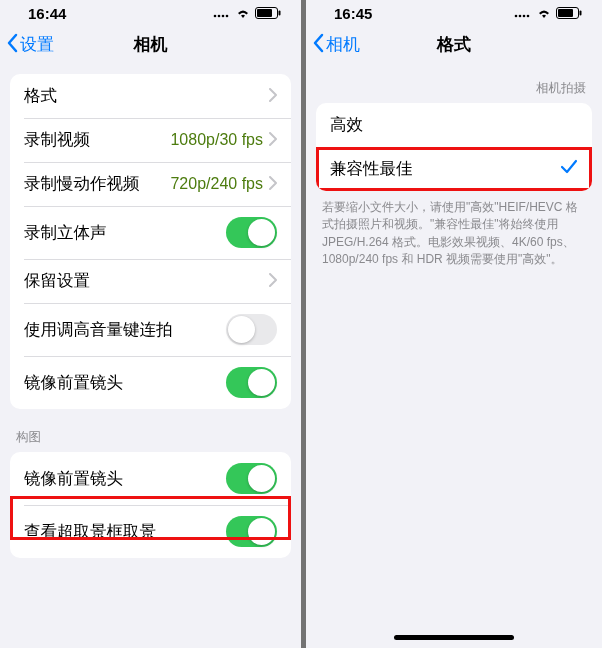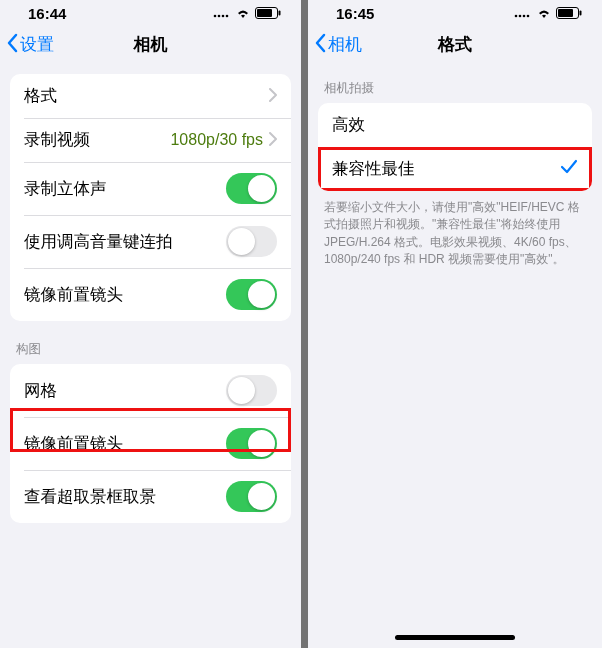--- a/index.html
+++ b/index.html
@@ -13,21 +13,21 @@
   }
   .screen {
     width: 301px;
     height: 648px;
     background: #f2f2f7;
     display: flex;
     flex-direction: column;
     position: relative;
     overflow: hidden;
   }
-  .screen + .screen { border-left: 7px solid #737373; }
+  .screen + .screen { border-left: 5px solid #737373; }
 
   
   .statusbar {
     height: 22px;
     display: flex;
     align-items: center;
     justify-content: space-between;
     padding: 4px 20px 0 28px;
     background: #f2f2f7;
     font-size: 15px;
@@ -59,21 +59,21 @@
     font-weight: 600;
   }
 
   .scroll { flex: 1; overflow: hidden; }
 
   .section-head {
     font-size: 12.5px;
     color: #8a8a8e;
     padding: 20px 16px 6px 16px;
   }
-  .section-head.tight { padding-top: 14px; }
+  .section-head.tight { padding-top: 14px; text-align: right; }
 
   .group {
     margin: 8px 10px 0 10px;
     background: #fff;
     border-radius: 10px;
     overflow: hidden;
   }
   .row {
     min-height: 44px;
     padding: 11px 14px;
@@ -188,47 +188,58 @@
       <div class="row">
         <span class="label">录制视频</span>
         <span class="detail">1080p/30 fps</span>
         <span class="chevron">
           <svg width="8" height="14" viewBox="0 0 8 14">
               <path d="M1 1 L7 7 L1 13" fill="none" stroke="#c5c5c9" stroke-width="2" stroke-linecap="round" stroke-linejoin="round"></path>
             </svg>
         </span>
       </div>
       <div class="row">
+        <span class="label">录制慢动作视频</span>
+        <span class="detail">720p/240 fps</span>
+        <span class="chevron">
+          <svg width="8" height="14" viewBox="0 0 8 14">
+              <path d="M1 1 L7 7 L1 13" fill="none" stroke="#c5c5c9" stroke-width="2" stroke-linecap="round" stroke-linejoin="round"></path>
+            </svg>
+        </span>
+      </div>
+      <div class="row">
         <span class="label">录制立体声</span>
         <span class="toggle on">
             <span class="knob"></span>
           </span>
       </div>
       <div class="row">
+        <span class="label">保留设置</span>
+        <span class="chevron">
+          <svg width="8" height="14" viewBox="0 0 8 14">
+              <path d="M1 1 L7 7 L1 13" fill="none" stroke="#c5c5c9" stroke-width="2" stroke-linecap="round" stroke-linejoin="round"></path>
+            </svg>
+        </span>
+      </div>
+      <div class="row">
         <span class="label">使用调高音量键连拍</span>
         <span class="toggle">
             <span class="knob"></span>
           </span>
       </div>
       <div class="row">
         <span class="label">镜像前置镜头</span>
         <span class="toggle on">
             <span class="knob"></span>
           </span>
       </div>
     </div>
 
     <div class="section-head">构图</div>
     <div class="group" style="margin-top:0; position:relative;">
-      <div class="row">
-        <span class="label">网格</span>
-        <span class="toggle">
-            <span class="knob"></span>
-          </span>
-      </div>
       <div class="row">
         <span class="label">镜像前置镜头</span>
         <span class="toggle on">
             <span class="knob"></span>
           </span>
       </div>
       <div class="row">
         <span class="label">查看超取景框取景</span>
         <span class="toggle on">
             <span class="knob"></span>

